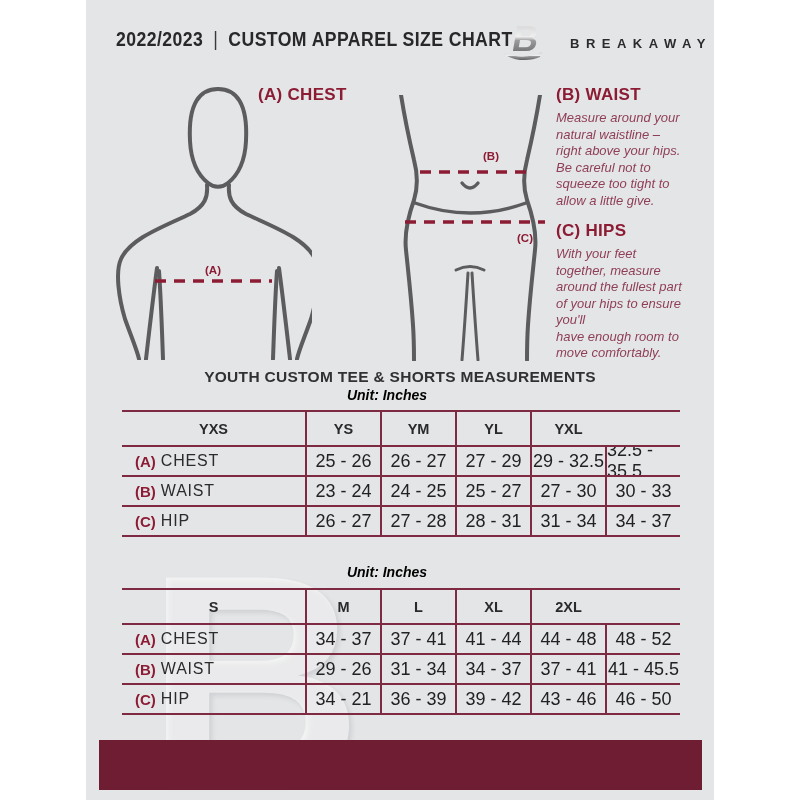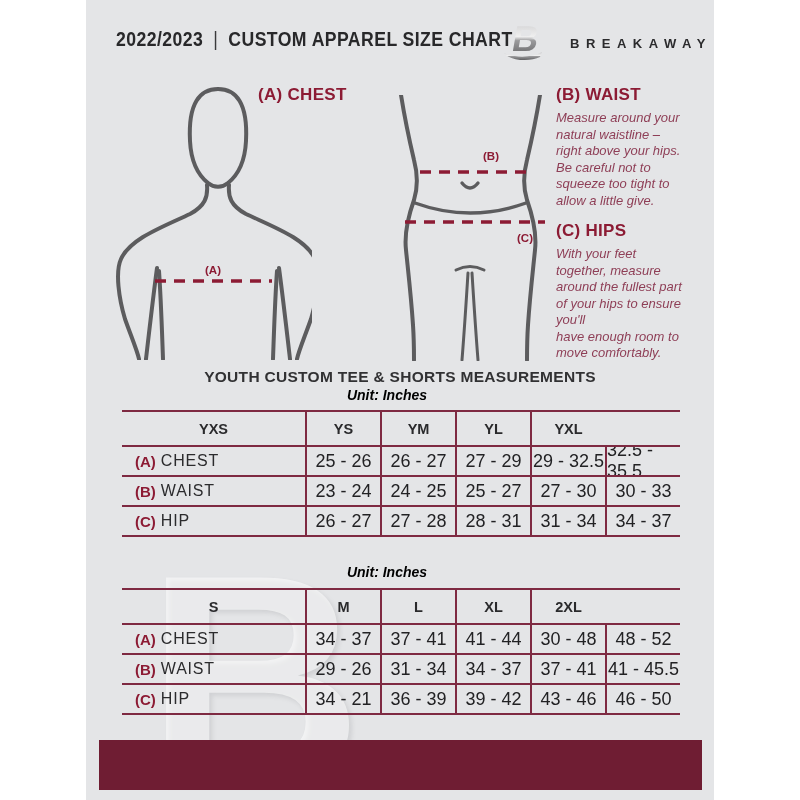--- a/index.html
+++ b/index.html
@@ -221,21 +221,21 @@
       <div class="cell-sizehead">2XL</div>
     </div>
     <div class="tbl-row data">
       <div class="cell-rowlabel">
         <span class="row-prefix">(A)</span>
         <span class="row-label">CHEST</span>
       </div>
       <div class="cell-val">34 - 37</div>
       <div class="cell-val">37 - 41</div>
       <div class="cell-val">41 - 44</div>
-      <div class="cell-val">30 - 48</div>
+      <div class="cell-val">44 - 48</div>
       <div class="cell-val">48 - 52</div>
     </div>
     <div class="tbl-row data">
       <div class="cell-rowlabel">
         <span class="row-prefix">(B)</span>
         <span class="row-label">WAIST</span>
       </div>
       <div class="cell-val">29 - 26</div>
       <div class="cell-val">31 - 34</div>
       <div class="cell-val">34 - 37</div>

